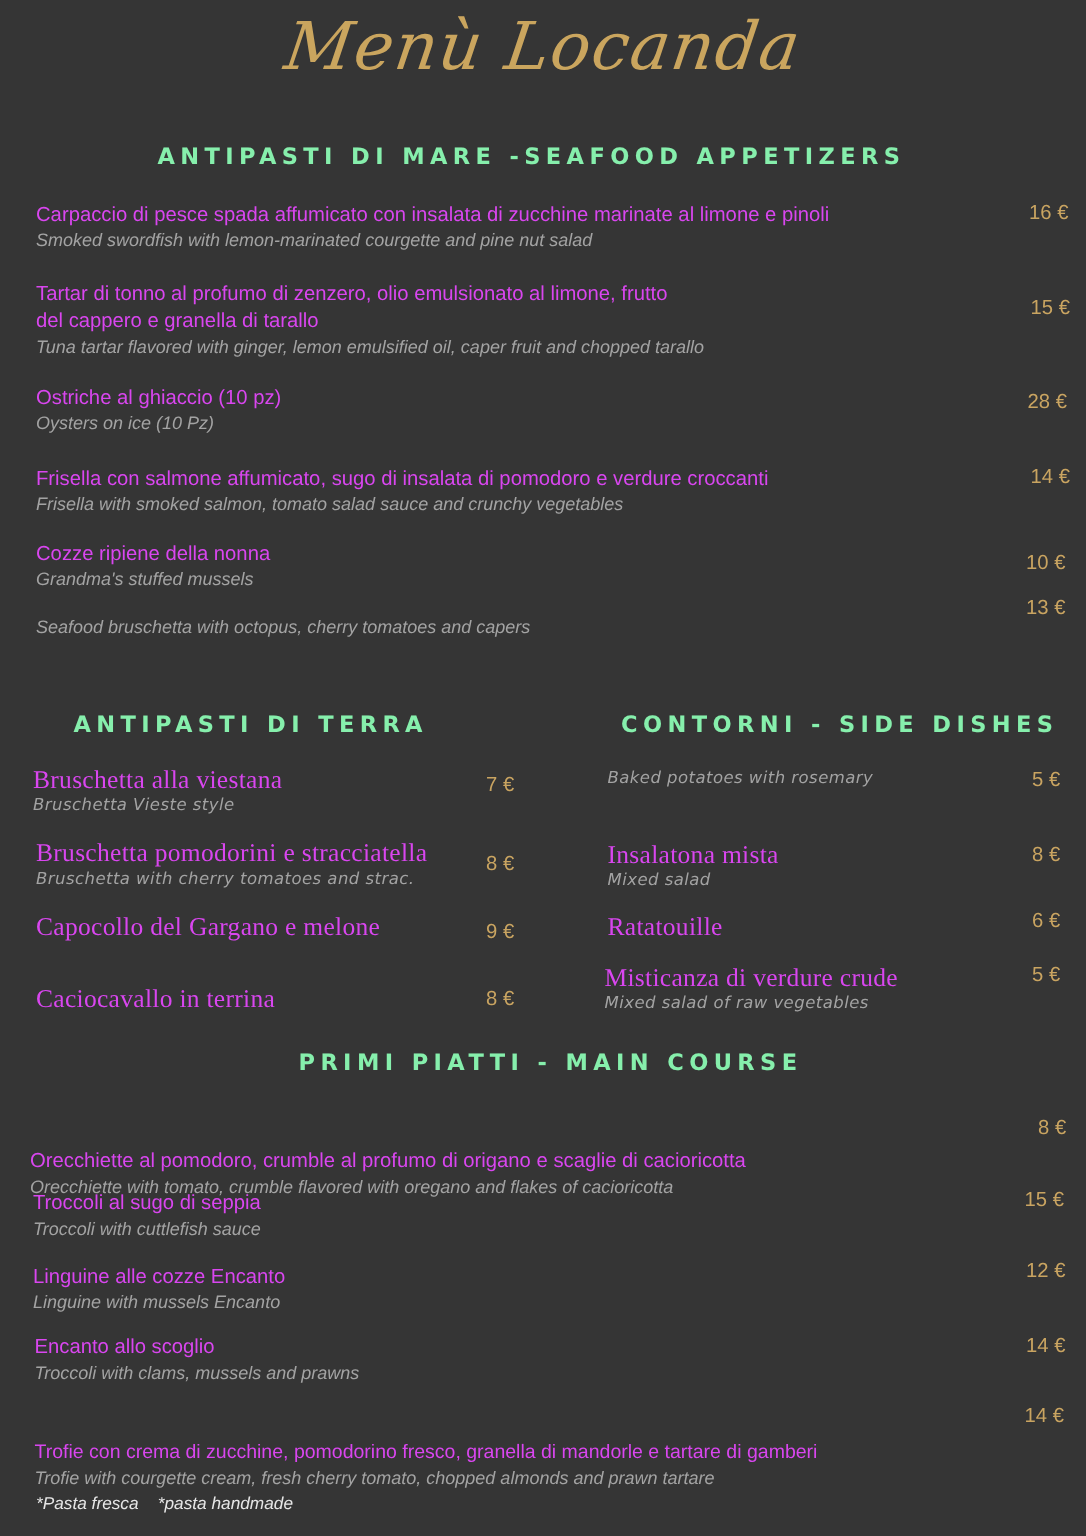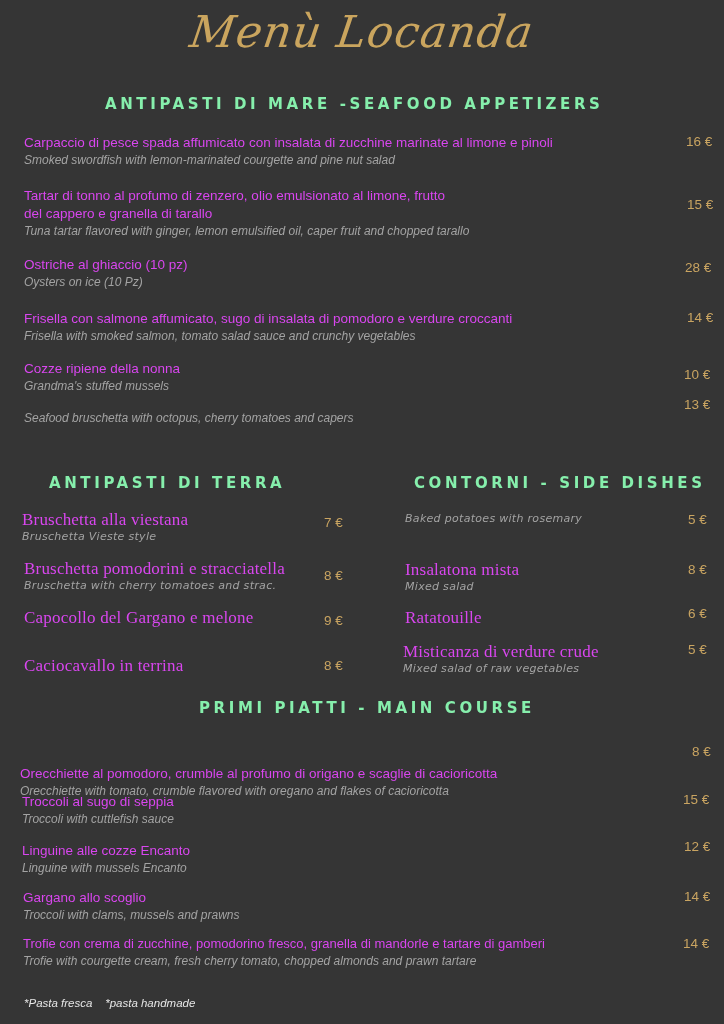--- a/index.html
+++ b/index.html
@@ -133,24 +133,24 @@
 </div>
 <div class="price" style="left:683px; top:792px;">15 €</div>
 
 <div class="item" style="left:22px; top:842px;">
   <div class="it-name">Linguine alle cozze Encanto</div>
   <div class="it-desc">Linguine with mussels Encanto</div>
 </div>
 <div class="price" style="left:684px; top:839px;">12 €</div>
 
 <div class="item" style="left:23px; top:889px;">
-  <div class="it-name">Gargano allo scoglio</div>
+  <div class="it-name">Encanto allo scoglio</div>
   <div class="it-desc">Troccoli with clams, mussels and prawns</div>
 </div>
 <div class="price" style="left:684px; top:889px;">14 €</div>
 
 <div class="item" style="left:23px; top:935px;">
-  <div class="it-name" style="font-size:13px;">Trofie con crema di zucchine, pomodorino fresco, granella di mandorle e tartare di gamberi</div>
+  <div class="it-name" style="font-size:13px;margin-top:24px;">Trofie con crema di zucchine, pomodorino fresco, granella di mandorle e tartare di gamberi</div>
   <div class="it-desc">Trofie with courgette cream, fresh cherry tomato, chopped almonds and prawn tartare</div>
 </div>
 <div class="price" style="left:683px; top:936px;">14 €</div>
 
 <div class="footnote">*Pasta fresca    *pasta handmade</div>
 
 </body></html>

